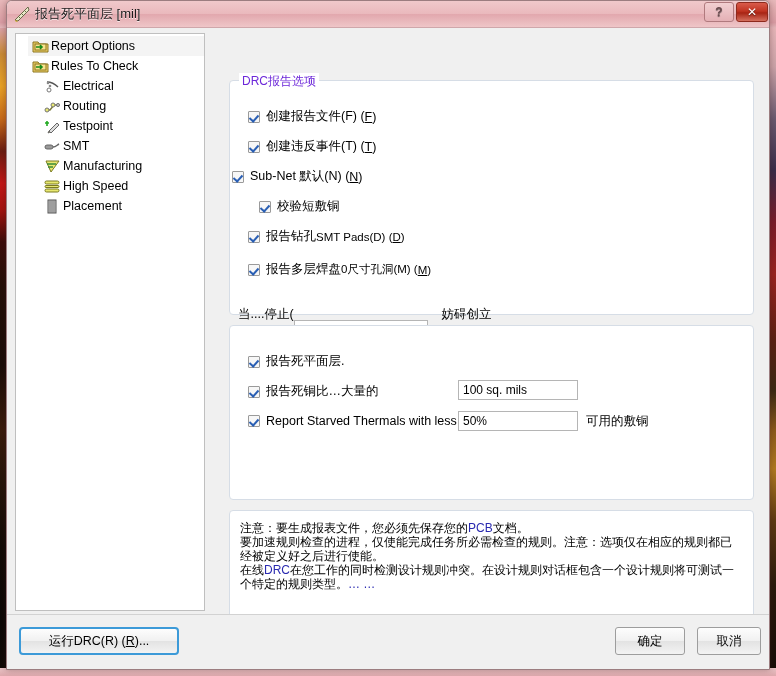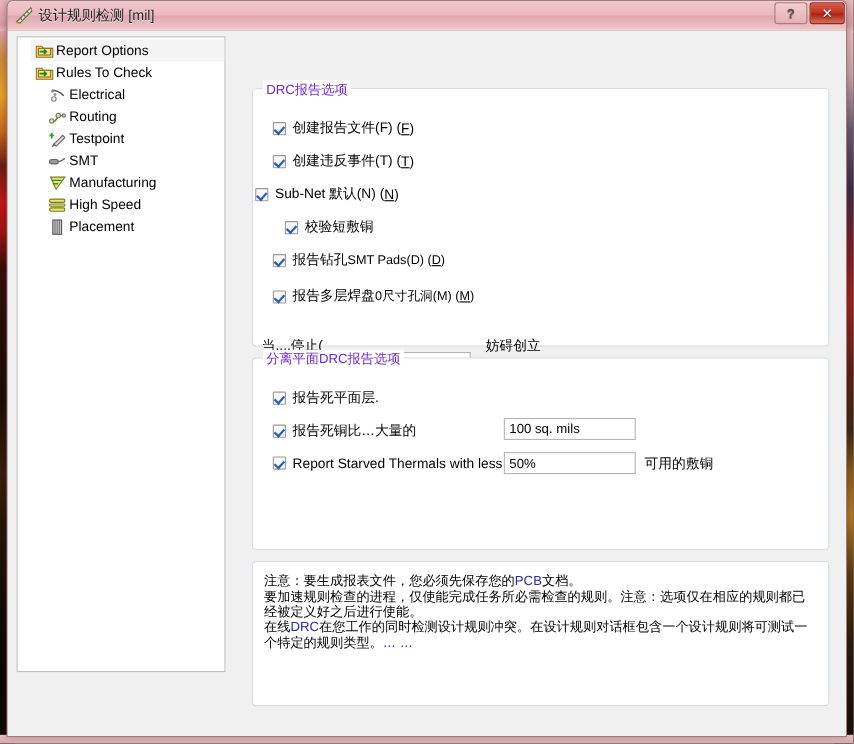--- a/index.html
+++ b/index.html
@@ -170,21 +170,21 @@
 <div id="dialog">
 
   <div id="titlebar">
     <svg id="title-icon" viewBox="0 0 16 16">
       <polygon points="1,14 14,1 15,4 4,15" fill="#e8e8c8" stroke="#6a6a4a" stroke-width="1"></polygon>
       <line x1="4" y1="10" x2="6" y2="12" stroke="#6a6a4a"></line>
       <line x1="7" y1="7" x2="9" y2="9" stroke="#6a6a4a"></line>
       <line x1="10" y1="4" x2="12" y2="6" stroke="#6a6a4a"></line>
       <polygon points="1,14 4,15 2,16" fill="#c8a820"></polygon>
     </svg>
-    <div id="title-text">设计规则检测 [mil]</div>
+    <div id="title-text">报告死平面层 [mil]</div>
     <div class="wbtn" id="help-btn">?</div>
     <div class="wbtn" id="close-btn">✕</div>
   </div>
 
   <div id="dlg-body">
 
     <div id="tree">
 
       <div class="tree-item sel">
         <svg class="ticon" viewBox="0 0 17 15">
@@ -314,21 +314,20 @@
       </div>
 
       <div class="chkrow" style="left:8px; top:208px;">
         <span>当....停止(</span>
         <input class="tbox" style="width: 134px; margin-top: 31px;" value="500">
         <span style="margin-left:14px;">妨碍创立</span>
       </div>
     </div>
 
     <div class="group" id="grp2">
-      <div class="glabel">分离平面DRC报告选项</div>
 
       <div class="chkrow" style="left:18px; top:27px;">
         <span class="cb checked"></span>
         <span>报告死平面层.</span>
       </div>
 
       <div class="chkrow" style="left:18px; top:57px;">
         <span class="cb checked"></span>
         <span>报告死铜比…大量的</span>
       </div>
@@ -341,15 +340,24 @@
       <input class="tbox" style="position: absolute; left: 228px; top: 85px; width: 120px;" value="50%">
       <span style="position:absolute; left:356px; top:87px; font-size:12.5px;">可用的敷铜</span>
     </div>
 
     <div class="group" id="grp3">
       <div id="note"><span>注意：要生成报表文件，您必须先保存您的</span><span class="kw">PCB</span><span>文档。</span>
 <span>要加速规则检查的进程，仅使能完成任务所必需检查的规则。注意：选项仅在相应的规则都已经被定义好之后进行使能。</span>
 <span>在线</span><span class="kw">DRC</span><span>在您工作的同时检测设计规则冲突。在设计规则对话框包含一个设计规则将可测试一个特定的规则类型。</span><span class="kw">… …</span></div>
     </div>
 
+    <div id="footer">
+      <div class="btn" id="run-btn">
+        <span>运行DRC(R) (</span>
+          <span class="ul">R</span>
+          <span>)...</span>
+      </div>
+      <div class="btn" id="ok-btn">确定</div>
+      <div class="btn" id="cancel-btn">取消</div>
+    </div>
 
   </div>
 </div>
 
 </body></html>

